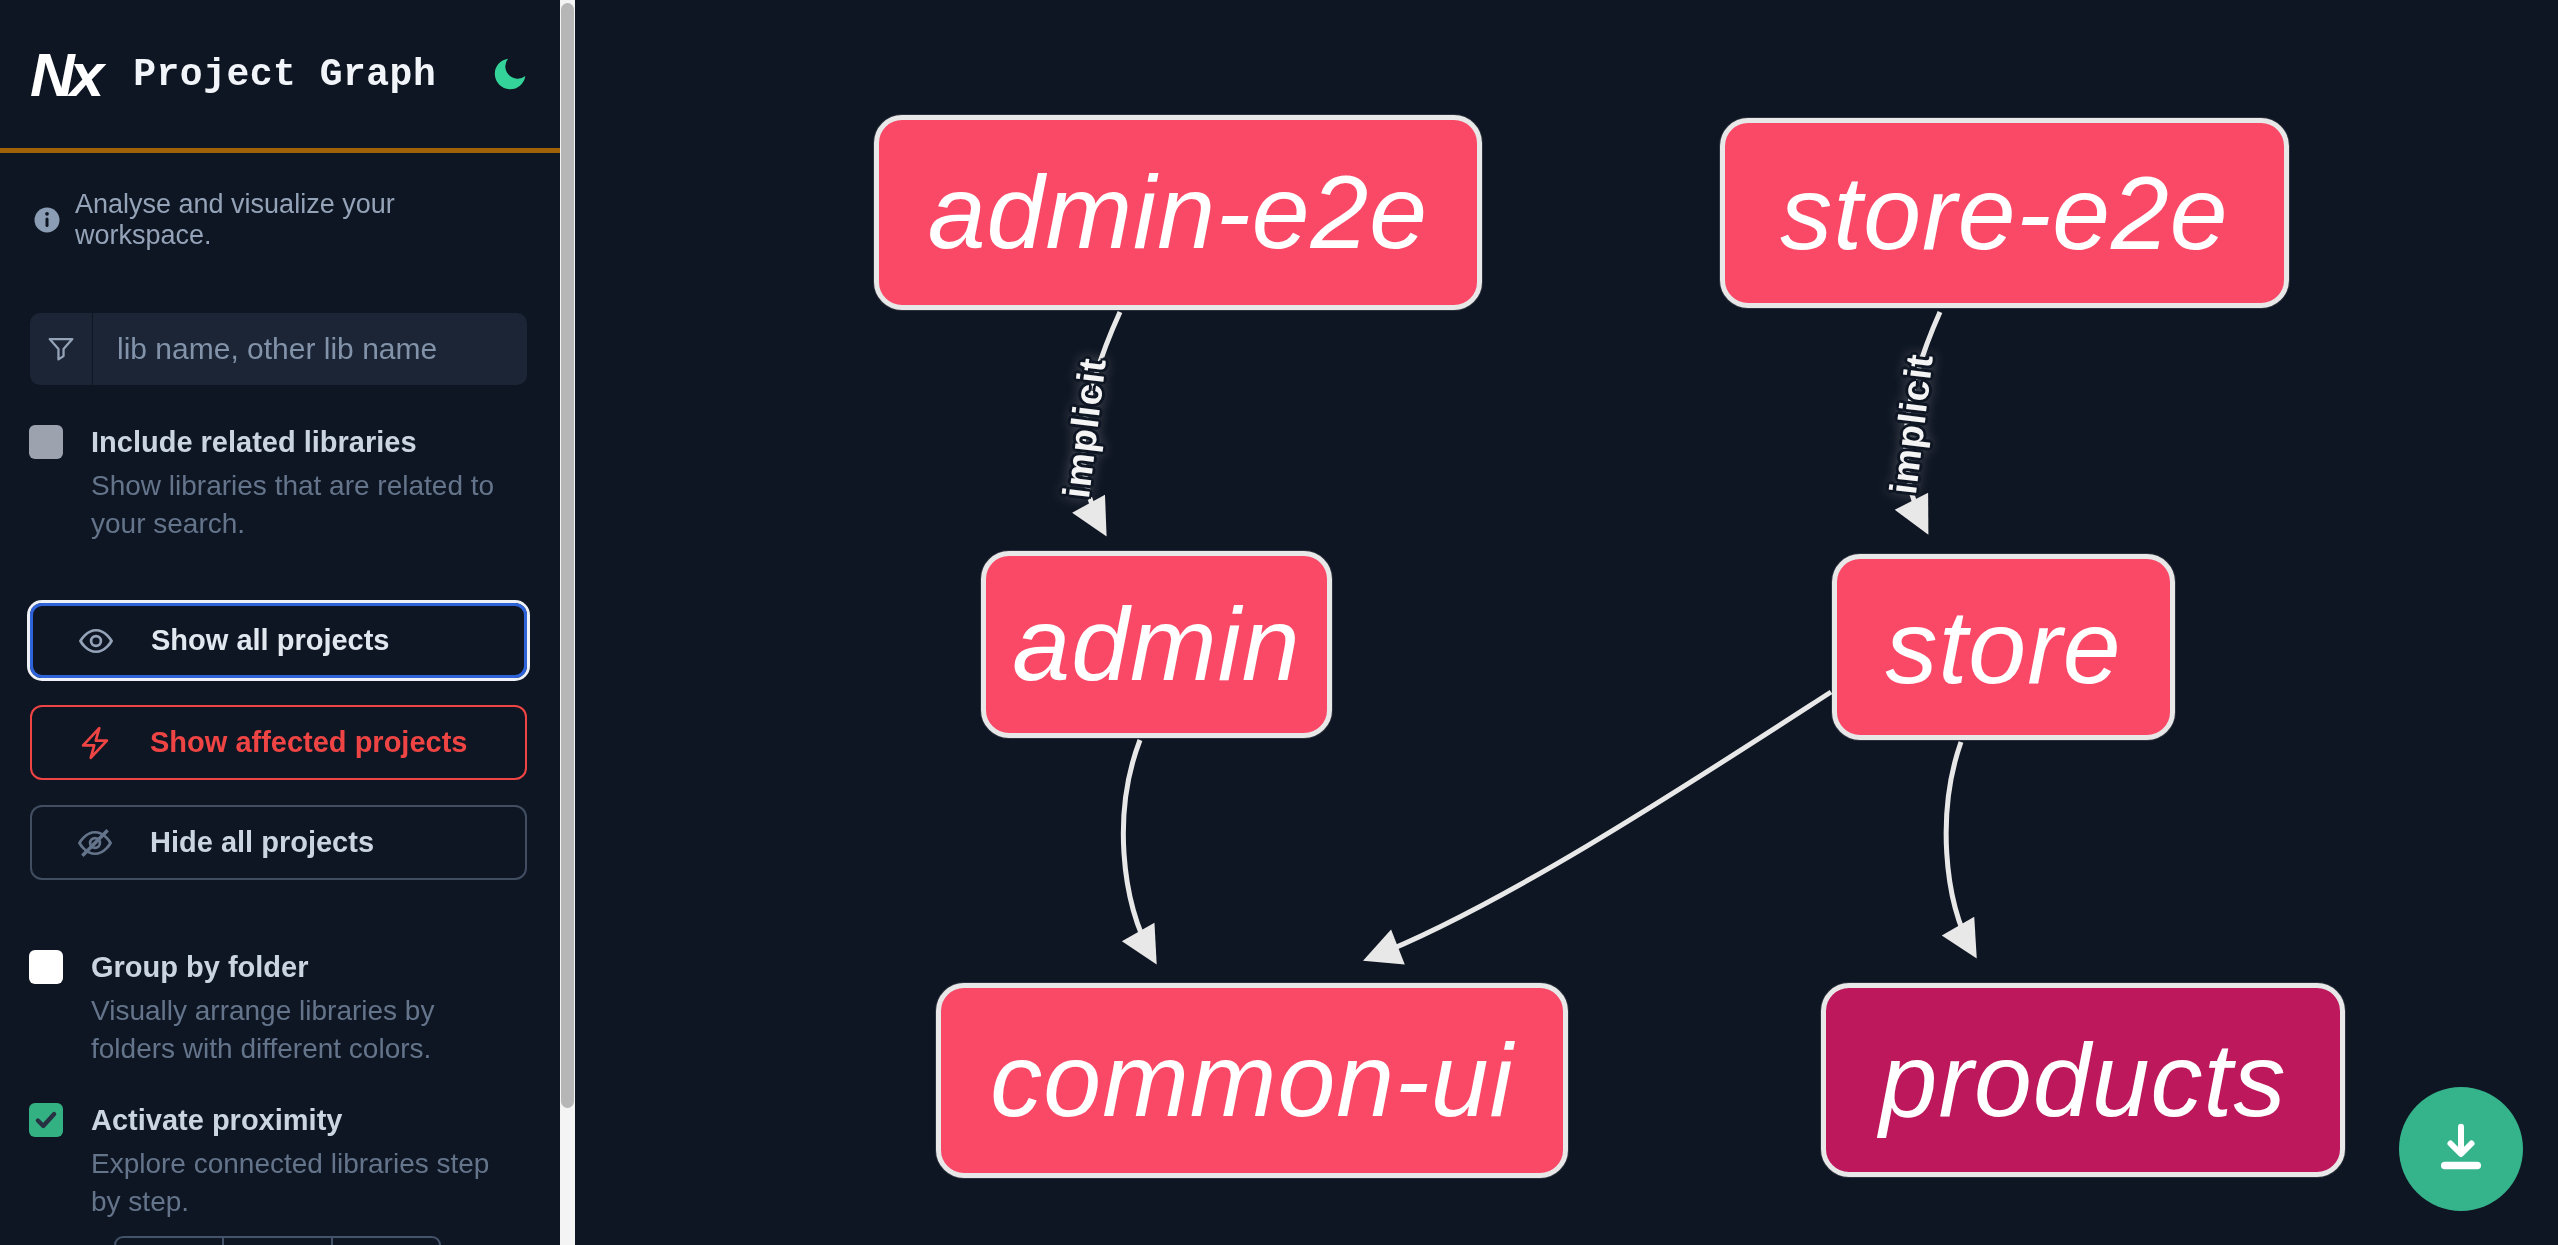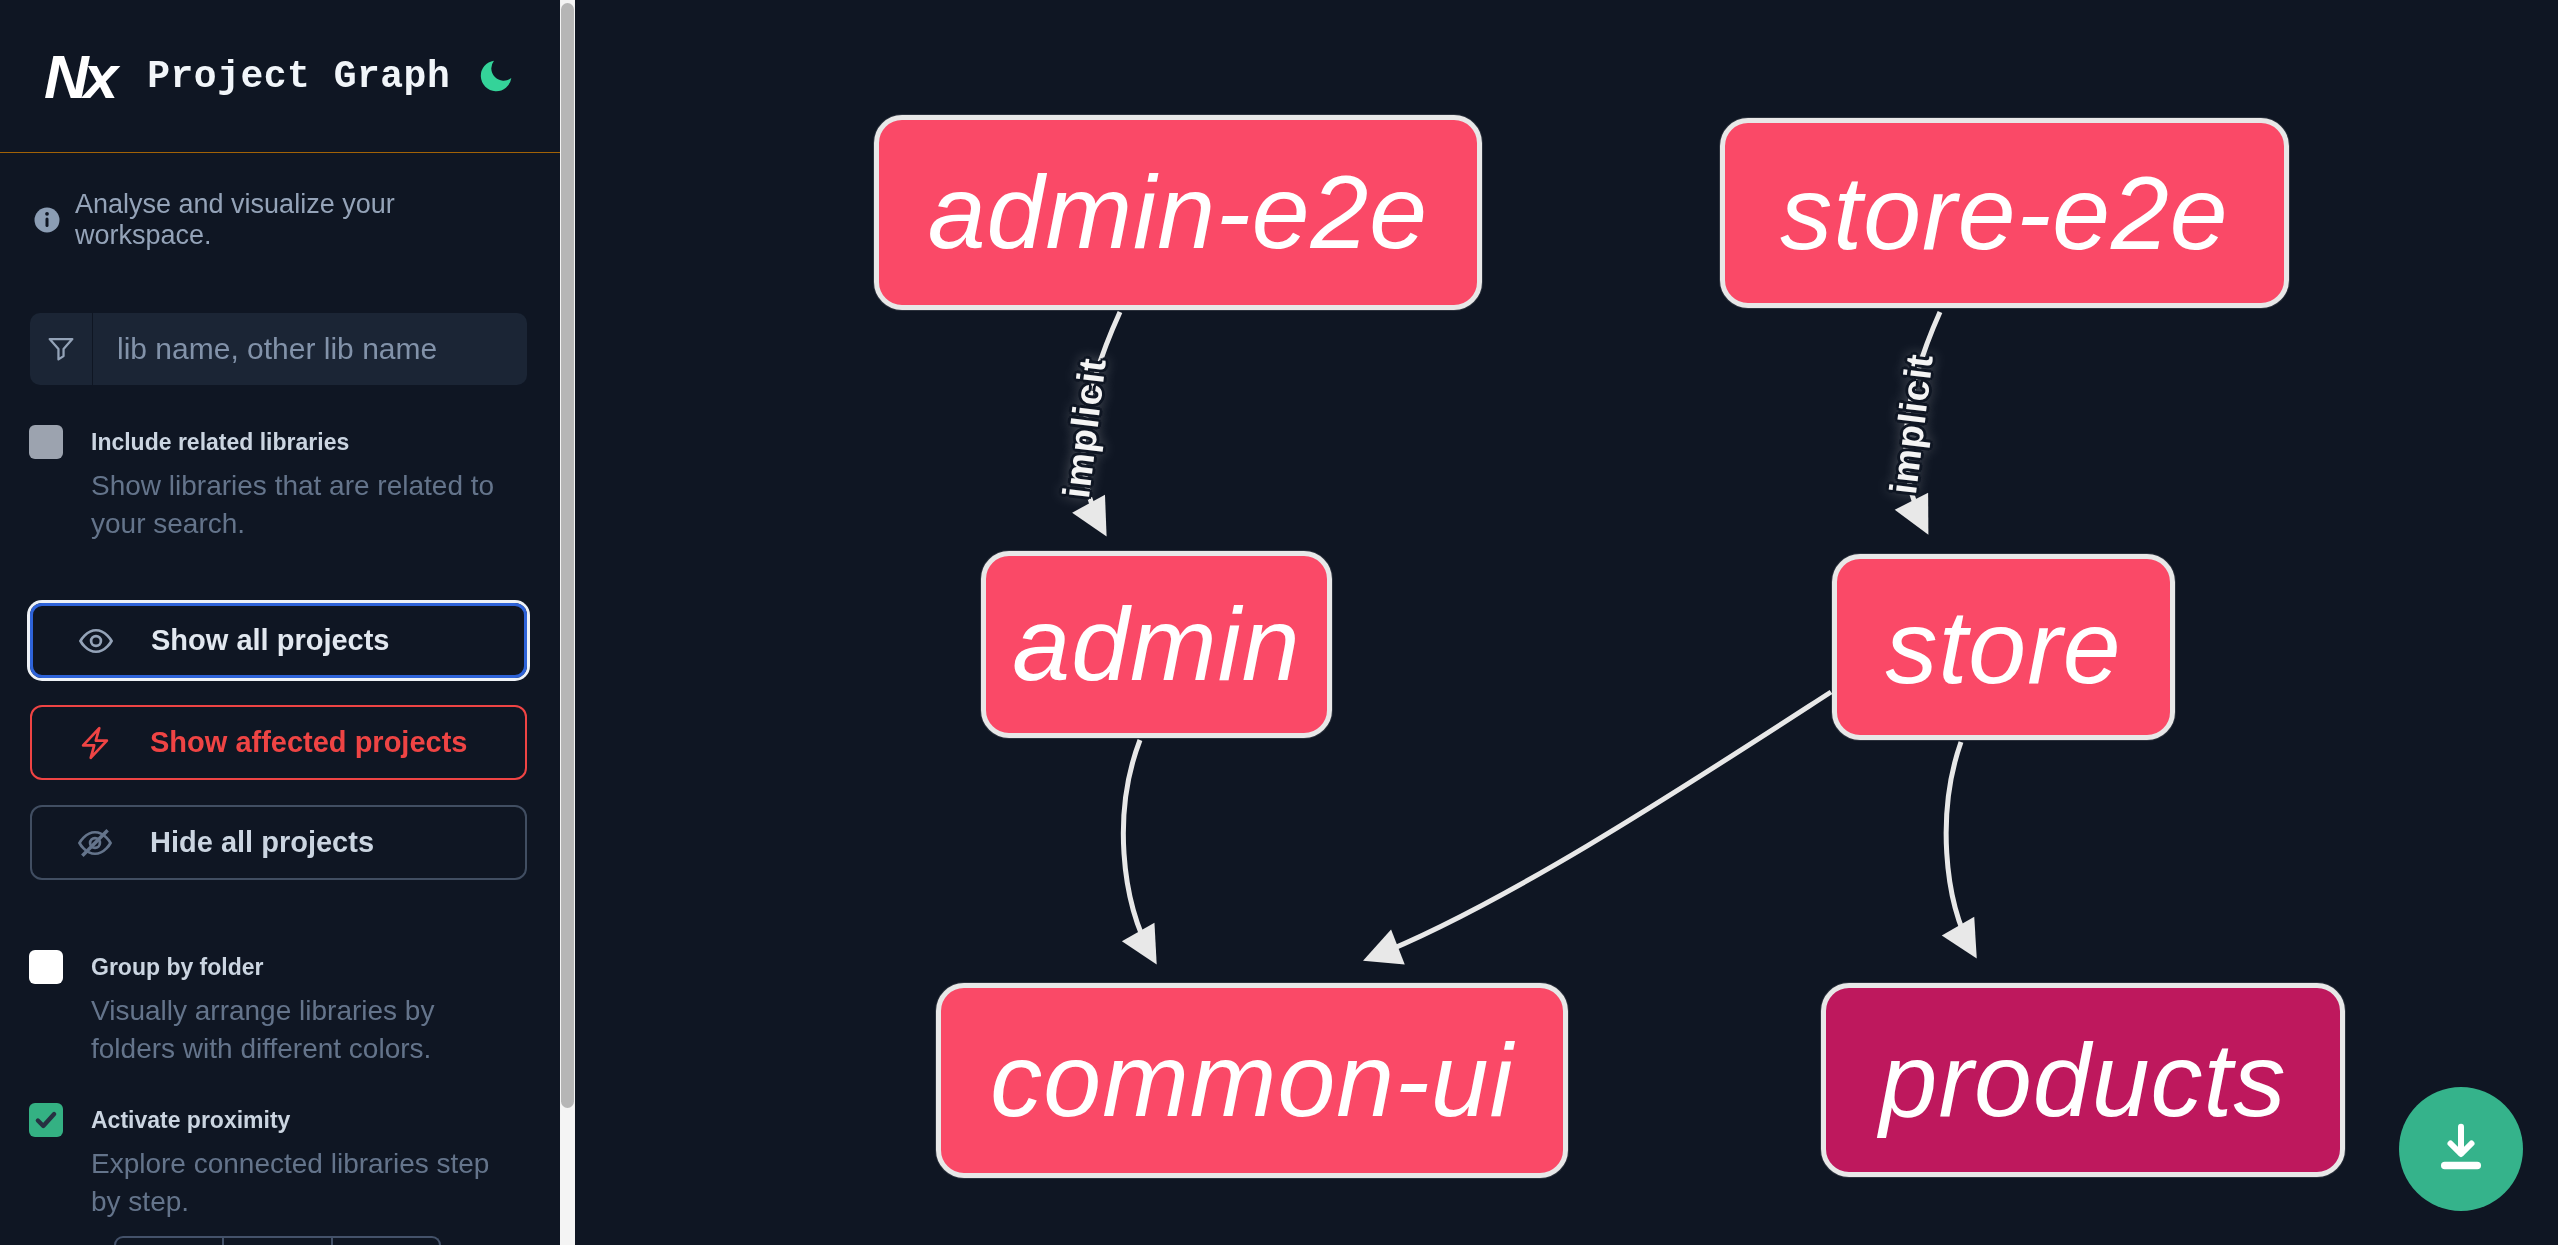--- a/index.html
+++ b/index.html
@@ -3,22 +3,22 @@
 <meta charset="utf-8">
 <style>
   * { margin:0; padding:0; box-sizing:border-box; }
   html,body { width:2558px; height:1245px; overflow:hidden; background:#0f1623;
               font-family:"Liberation Sans", sans-serif; }
   .app { position:relative; width:2558px; height:1245px; background:#0f1623; }
 
   
   .sidebar { position:absolute; left:0; top:0; width:560px; height:1245px;
              background:#0f1623; color:#cbd5e1; }
-  .sb-header { height:153px; display:flex; align-items:center; padding:0 44px;
-               border-bottom:1px solid #a16207; }
+  .sb-header { height:153px; display:flex; align-items:center; padding:0 30px;
+               border-bottom:5px solid #a16207; }
   .logo { font-weight:900; font-size:62px; color:#ffffff; letter-spacing:-5px; font-style:italic; }
   .app-title { font-size:38px; font-weight:700; color:#f1f5f9; margin-left:34px; letter-spacing:.5px;font-family:Liberation Mono, monospace; }
   .moon { margin-left:auto; width:40px; height:40px; }
 
   .tagline { display:flex; align-items:center; gap:13px; margin:36px 30px 0 32px;
              color:#94a3b8; font-size:27px; }
   .tagline .icon { flex:0 0 auto; width:30px; height:30px; }
 
   .search { position:absolute; left:30px; top:313px; width:497px; height:72px;
             background:#1b2535; border-radius:10px; display:flex; align-items:stretch; }
@@ -29,21 +29,21 @@
                   font-size:30px; color:#e2e8f0; padding:0 24px; }
   .search input::placeholder { color:#8292a9; }
 
   .toggle { position:absolute; left:29px; display:grid;
             grid-template-columns:36px 1fr; column-gap:26px; width:470px; }
   .cb { width:34px; height:34px; border-radius:6px; margin-top:2px;
         display:flex; align-items:center; justify-content:center; }
   .cb-gray  { background:#9ca3af; }
   .cb-white { background:#ffffff; }
   .cb-green { background:#34b183; }
-  .t-label { font-size:23px; font-weight:700; color:#cbd5e1; line-height:38px; }
+  .t-label { font-size:29px; font-weight:700; color:#cbd5e1; line-height:38px; }
   .t-desc  { font-size:28px; color:#64748b; line-height:38px; margin-top:6px; }
 
   .btn { position:absolute; left:30px; width:497px; height:75px; border-radius:12px;
          display:flex; align-items:center; padding:0 44px; gap:36px;
          background:transparent; cursor:pointer; }
   .btn .icon { width:38px; height:38px; flex:0 0 auto; }
   .btn span { font-size:29px; font-weight:600; }
   .btn-primary { border:3px solid #2e63d9; box-shadow:0 0 0 3px #eef2f7; }
   .btn-primary span { color:#e2e8f0; }
   .btn-affected { border:2px solid #ef4444; }

